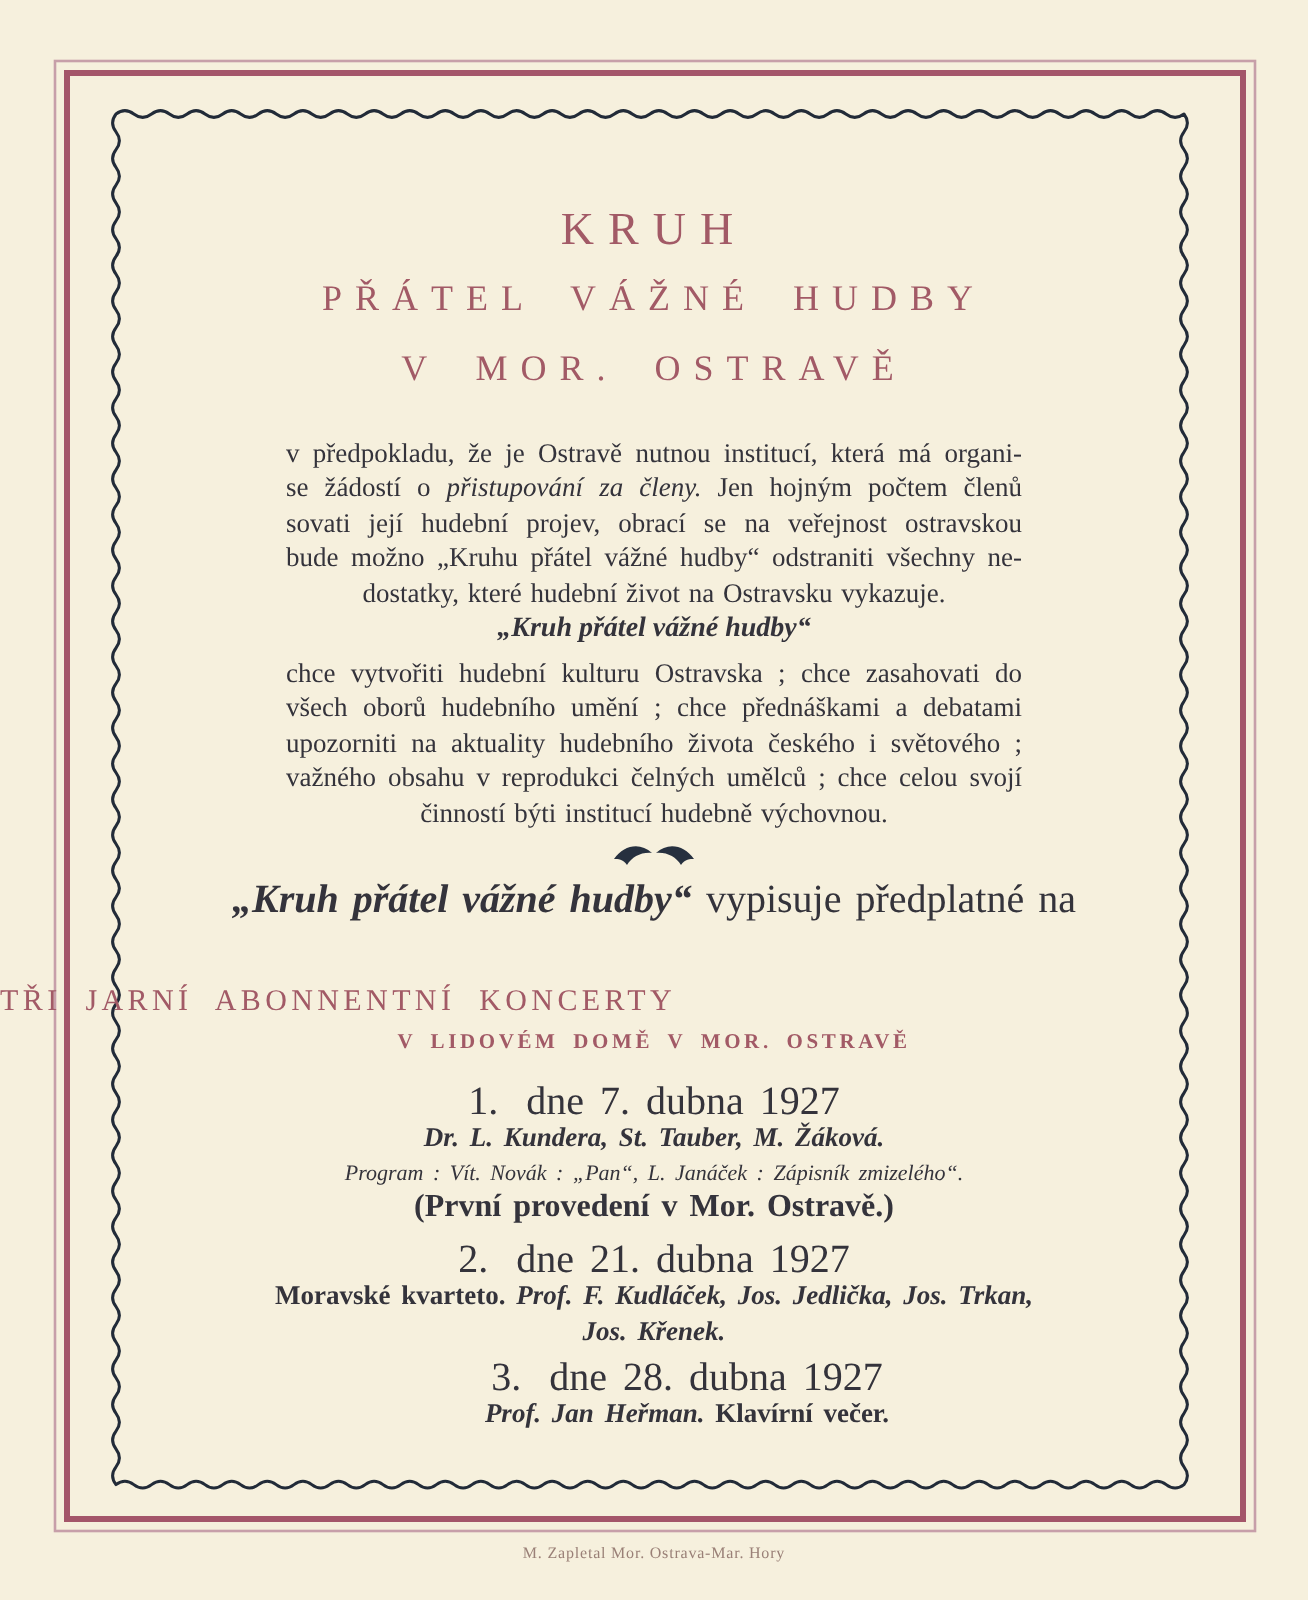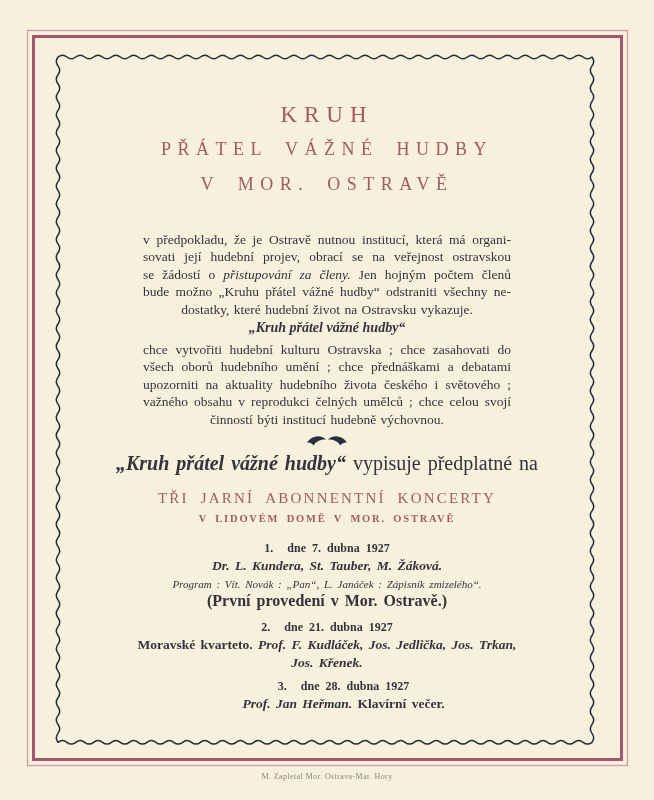--- a/index.html
+++ b/index.html
@@ -11,45 +11,45 @@
   }
   .frame{position:absolute;left:0;top:0;width:654px;height:800px;}
   .content{position:absolute;left:0;top:0;width:654px;}
 
   .title{margin:97px 0 0 0;text-align:center;font-weight:normal;color:#a25a66;}
   .title div{line-height:35px;font-size:18px;letter-spacing:6.5px;word-spacing:7px;}
   .title .t1{font-size:23px;letter-spacing:7px;}
 
   .para{width:368px;margin:0 auto;font-size:13.5px;line-height:17.4px;
         word-spacing:1px;}
-  .para-intro{margin-top:29px;}
+  .para-intro{margin-top:16px;}
   .para-manifesto{margin-top:5px;}
   .jline{text-align:justify;text-align-last:justify;}
   .cline{text-align:center;}
   .it{font-style:italic;}
   .b{font-weight:bold;}
   .it-b{font-style:italic;font-weight:bold;}
 
   .society-line{margin-top:1px;text-align:center;font-size:14px;
                 font-style:italic;font-weight:bold;line-height:17px;}
 
   .ornament{margin-top:5px;text-align:center;line-height:0;}
 
   .subscription{margin-top:7px;text-align:center;font-size:20px;line-height:18px;word-spacing:2px;}
 
-  .series-title{margin-top:16px;text-align:center;color:#a25a66;
+  .series-title{margin-top:32px;color:#a25a66;
                 font-size:15px;letter-spacing:2.2px;word-spacing:6px;line-height:20px;}
   .venue{margin-top:4px;text-align:center;color:#a25a66;font-weight:bold;
          font-size:10.5px;letter-spacing:1.8px;word-spacing:3px;line-height:14px;}
 
   .concert{text-align:center;}
   .concert-1{margin-top:13px;}
   .concert-2{margin-top:9px;}
   .concert-3{margin-top:5px;margin-left:33px;}
-  .date-line{font-weight:bold;font-size:12px;line-height:18px;word-spacing:3px;}
+  .date-line{font-weight:normal;font-size:20px;line-height:18px;word-spacing:3px;}
   .date-line .num{margin-right:14px;}
   .performers{font-size:13.5px;line-height:18px;word-spacing:2px;}
   .program-line{font-size:11px;line-height:18px;word-spacing:2px;font-style:italic;}
   .note{font-size:16px;font-weight:bold;line-height:16px;word-spacing:2px;}
 
   .imprint{position:absolute;left:0;top:772px;width:654px;text-align:center;
            font-size:8px;letter-spacing:0.4px;color:#9a8077;}
 </style>
 </head>
 <body>
@@ -65,22 +65,22 @@
   <div class="content">
 
     <h1 class="title">
       <div class="t1">KRUH</div>
       <div class="t2">PŘÁTEL VÁŽNÉ HUDBY</div>
       <div class="t3">V MOR. OSTRAVĚ</div>
     </h1>
 
     <div class="para para-intro">
       <div class="jline">v předpokladu, že je Ostravě nutnou institucí, která má organi-</div>
+      <div class="jline"><span>se žádostí o </span><span class="it">přistupování za členy.</span><span> Jen hojným počtem členů</span></div>
       <div class="jline">sovati její hudební projev, obrací se na veřejnost ostravskou</div>
-      <div class="jline"><span>se žádostí o </span><span class="it">přistupování za členy.</span><span> Jen hojným počtem členů</span></div>
       <div class="jline">bude možno „Kruhu přátel vážné hudby“ odstraniti všechny ne-</div>
       <div class="cline">dostatky, které hudební život na Ostravsku vykazuje.</div>
     </div>
 
     <div class="society-line">„Kruh přátel vážné hudby“</div>
 
     <div class="para para-manifesto">
       <div class="jline">chce vytvořiti hudební kulturu Ostravska ; chce zasahovati do</div>
       <div class="jline">všech oborů hudebního umění ; chce přednáškami a debatami</div>
       <div class="jline">upozorniti na aktuality hudebního života českého i světového ;</div>

